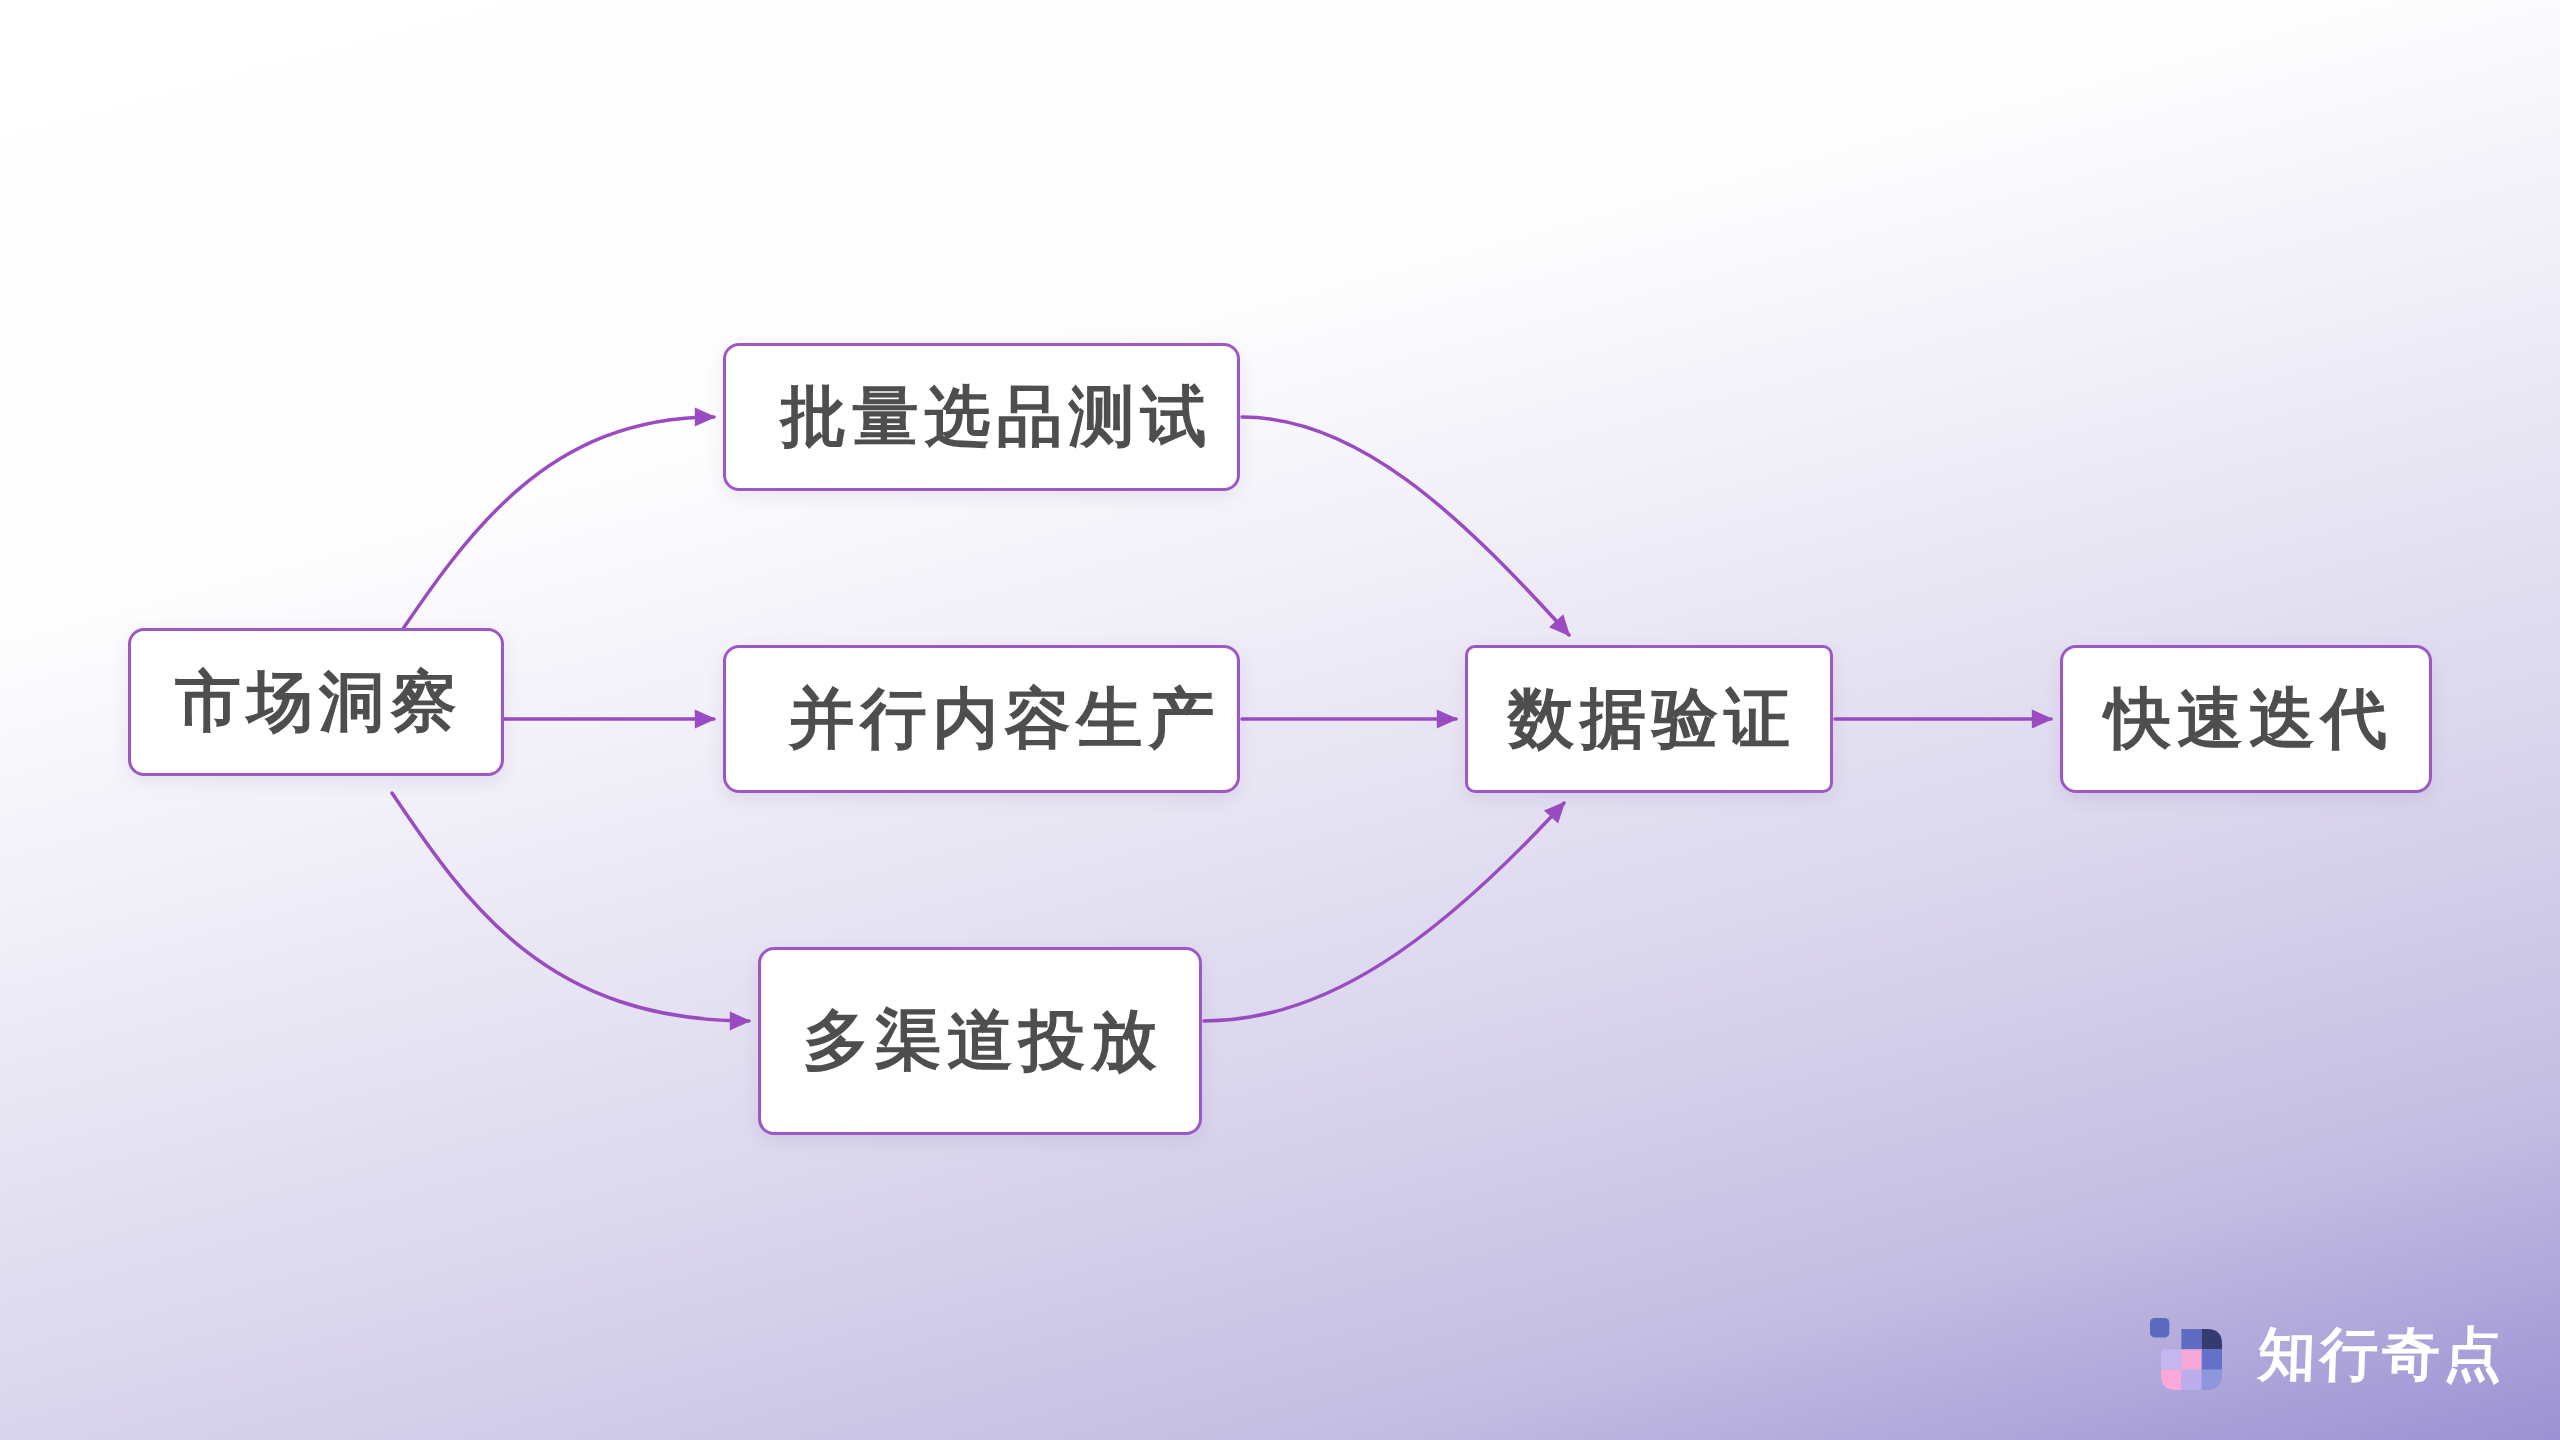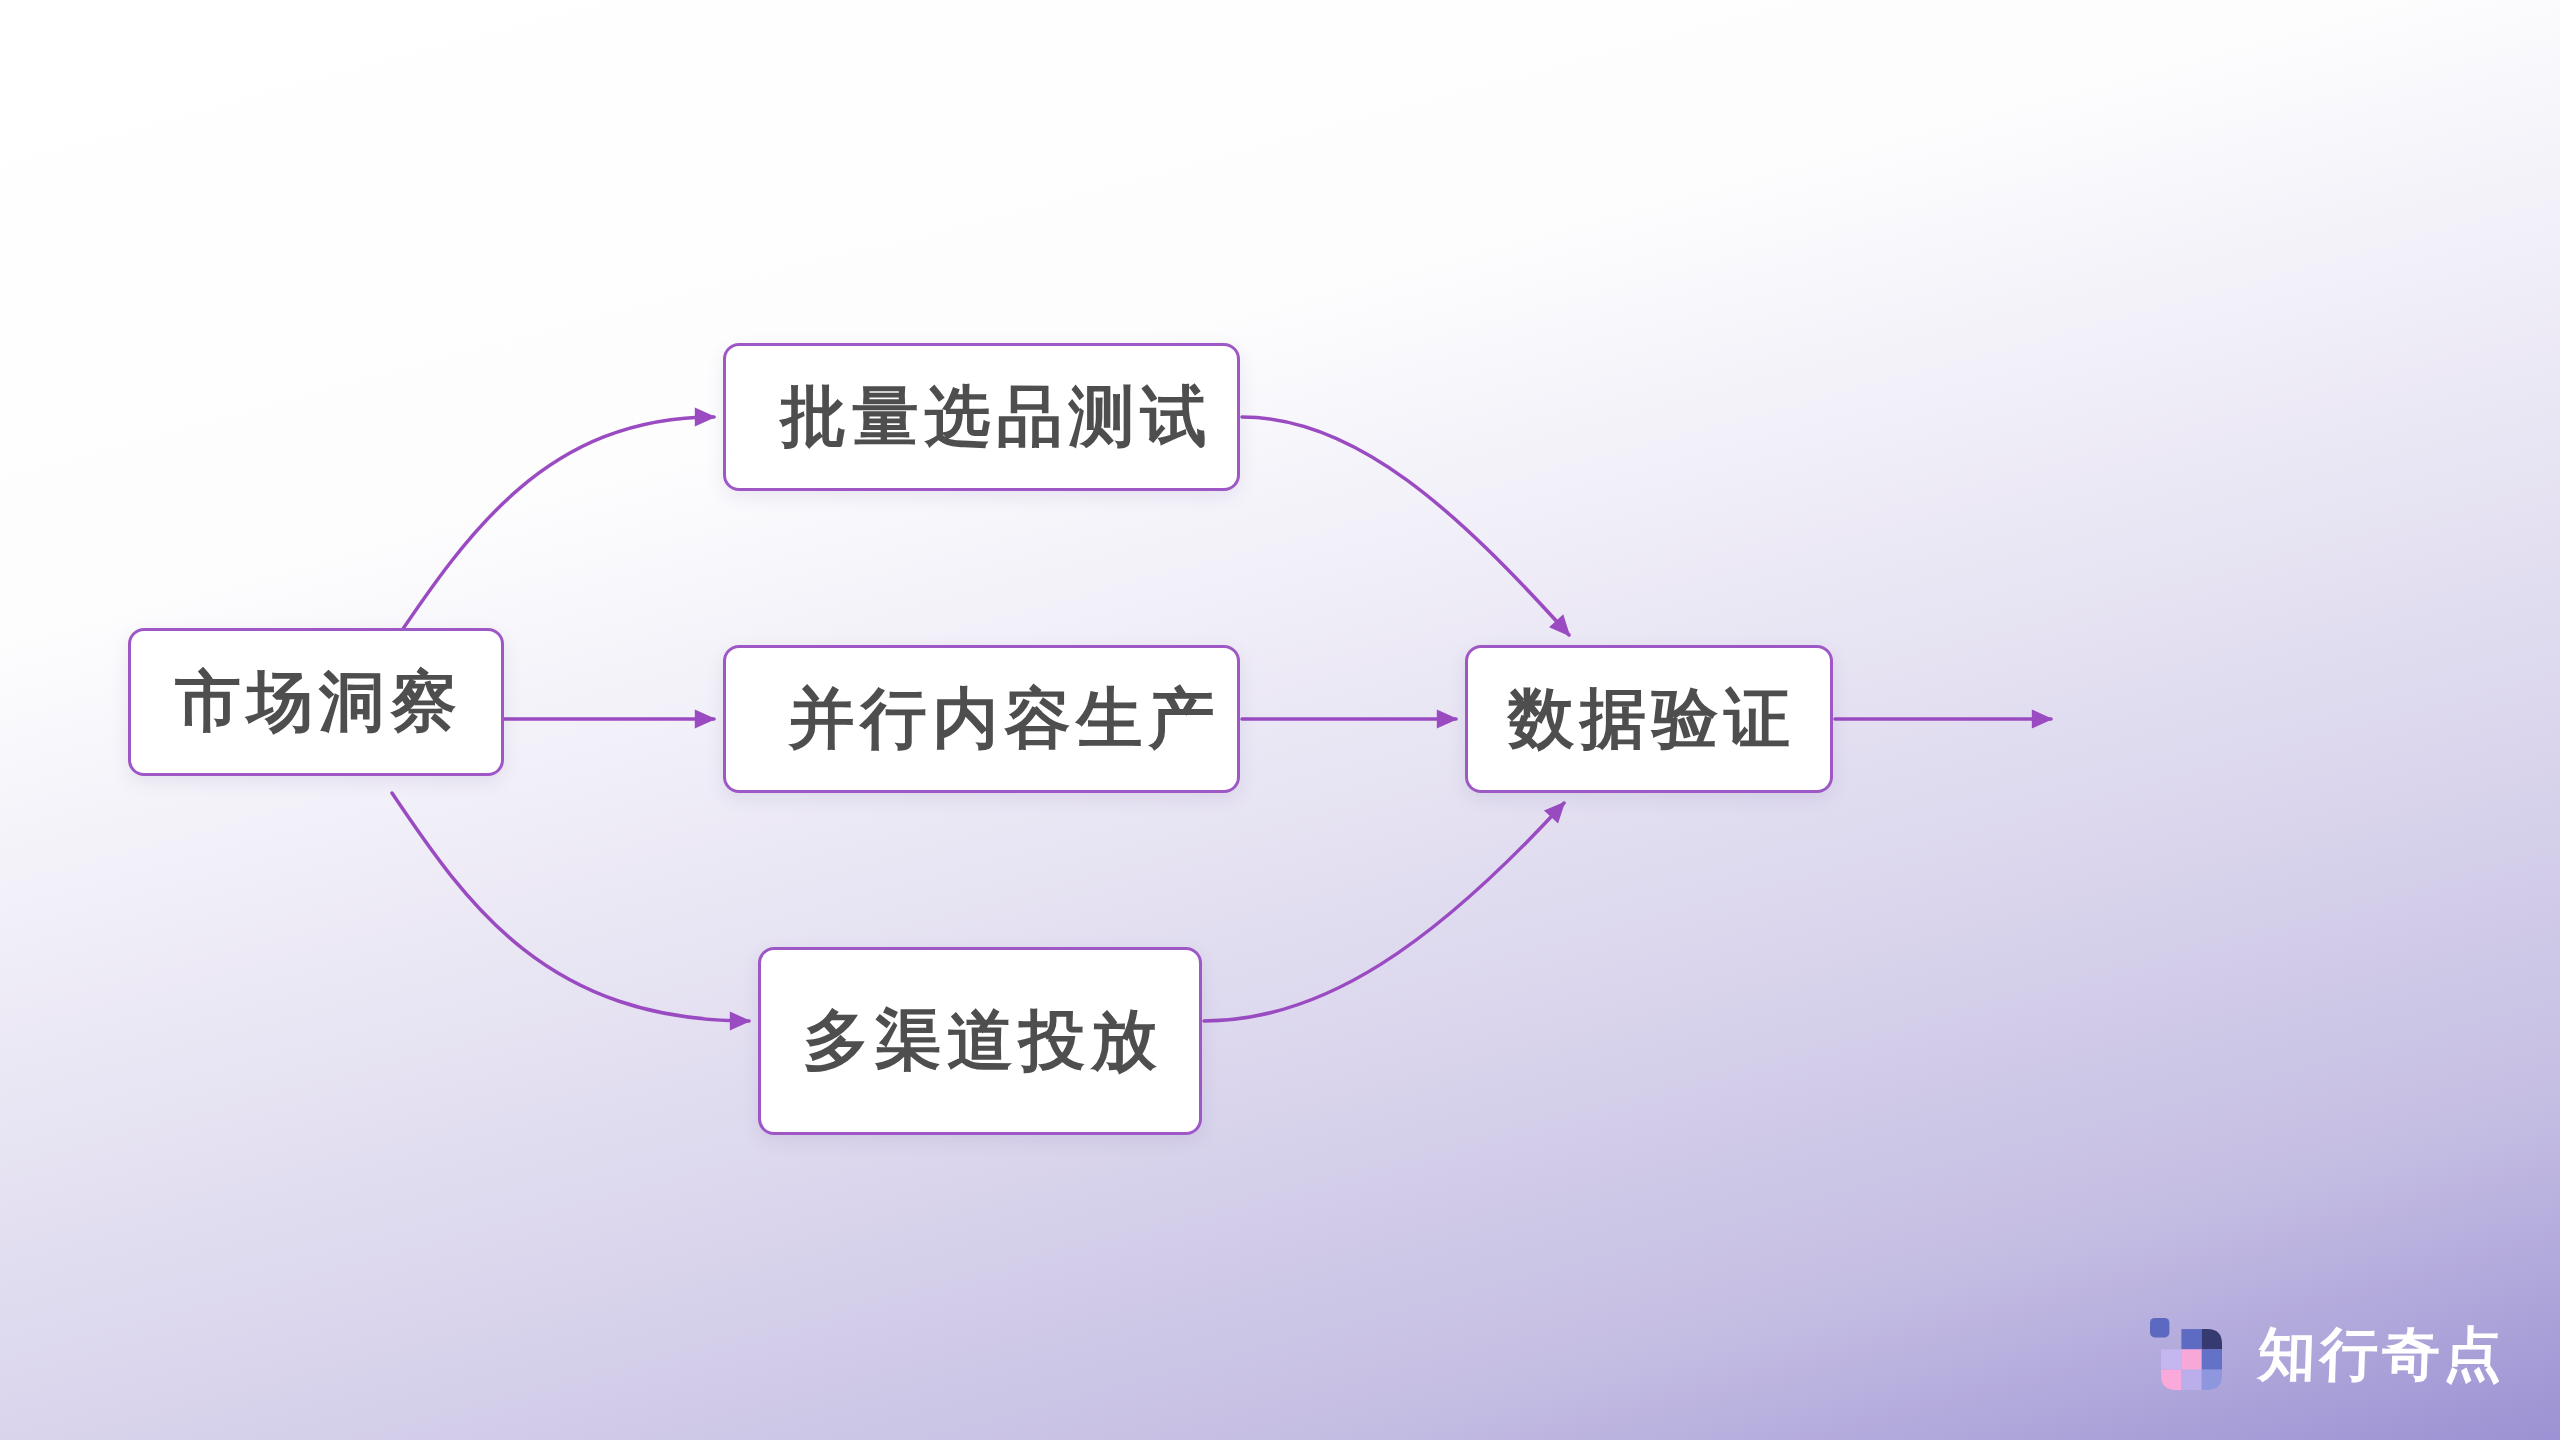--- a/index.html
+++ b/index.html
@@ -18,21 +18,21 @@
     position:absolute;display:flex;align-items:center;justify-content:center;
     background:#ffffff;border:3px solid #9e58c6;border-radius:16px;
     box-shadow:0 6px 18px rgba(90,70,140,0.10);
     color:#4e4e4e;font-weight:800;font-size:66px;letter-spacing:6px;
     text-indent:6px;white-space:nowrap;box-sizing:border-box;
   }
   .n1{left:128px;top:628px;width:376px;height:148px;}
   .n2{left:723px;top:343px;width:517px;height:148px;padding-left:24px;}
   .n3{left:723px;top:645px;width:517px;height:148px;padding-left:40px;}
   .n4{left:758px;top:947px;width:444px;height:188px;}
-  .n5{left:1465px;top:645px;width:368px;height:148px;}
+  .n5{left:1465px;top:645px;width:368px;height:148px;border-radius:10px;}
   .n6{left:2060px;top:645px;width:372px;height:148px;}
   .logo{
     position:absolute;right:54px;bottom:50px;
     display:flex;align-items:center;gap:36px;
   }
   .logo-text{
     color:#ffffff;font-weight:800;font-size:58px;letter-spacing:4px;
     line-height:1;transform:skewX(-2deg);
   }
 </style>
@@ -56,20 +56,21 @@
       <path d="M 1204 1021 C 1324 1021, 1436 942, 1564 803" marker-end="url(#ah)"></path>
       <path d="M 1835 719 L 2051 719" marker-end="url(#ah)"></path>
     </g>
   </svg>
 
   <div class="node n1">市场洞察</div>
   <div class="node n2">批量选品测试</div>
   <div class="node n3">并行内容生产</div>
   <div class="node n4">多渠道投放</div>
   <div class="node n5">数据验证</div>
+  <div class="node n6">快速迭代</div>
 
   <div class="logo">
     <svg width="72" height="72" viewBox="0 0 78 78" aria-hidden="true">
       <rect x="0" y="0" width="21" height="21" rx="5" fill="#5b6ac0"></rect>
       <rect x="34" y="12" width="22" height="22" fill="#5e6bc3"></rect>
       <path d="M56,12 L62,12 Q78,12 78,28 L78,34 L56,34 Z" fill="#353b70"></path>
       <rect x="12" y="34" width="22" height="22" fill="#c6b6f0"></rect>
       <rect x="34" y="34" width="22" height="22" fill="#f8a8d8"></rect>
       <rect x="56" y="34" width="22" height="22" fill="#6372c8"></rect>
       <path d="M12,56 L34,56 L34,78 L28,78 Q12,78 12,62 Z" fill="#fba9da"></path>

